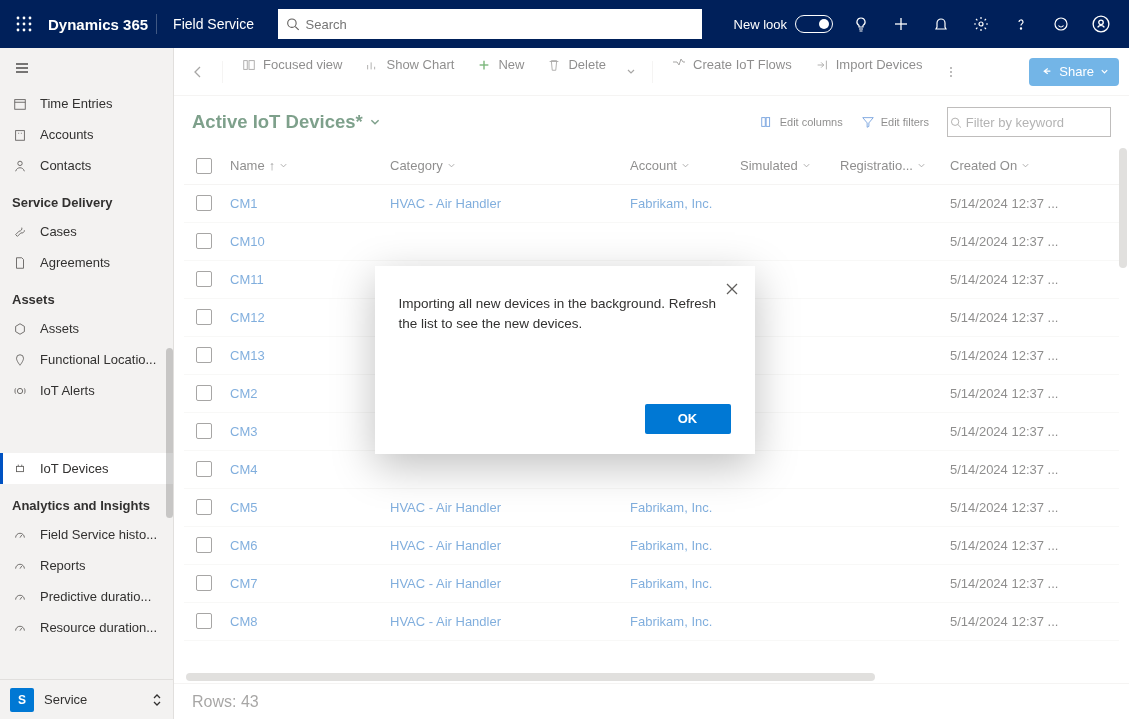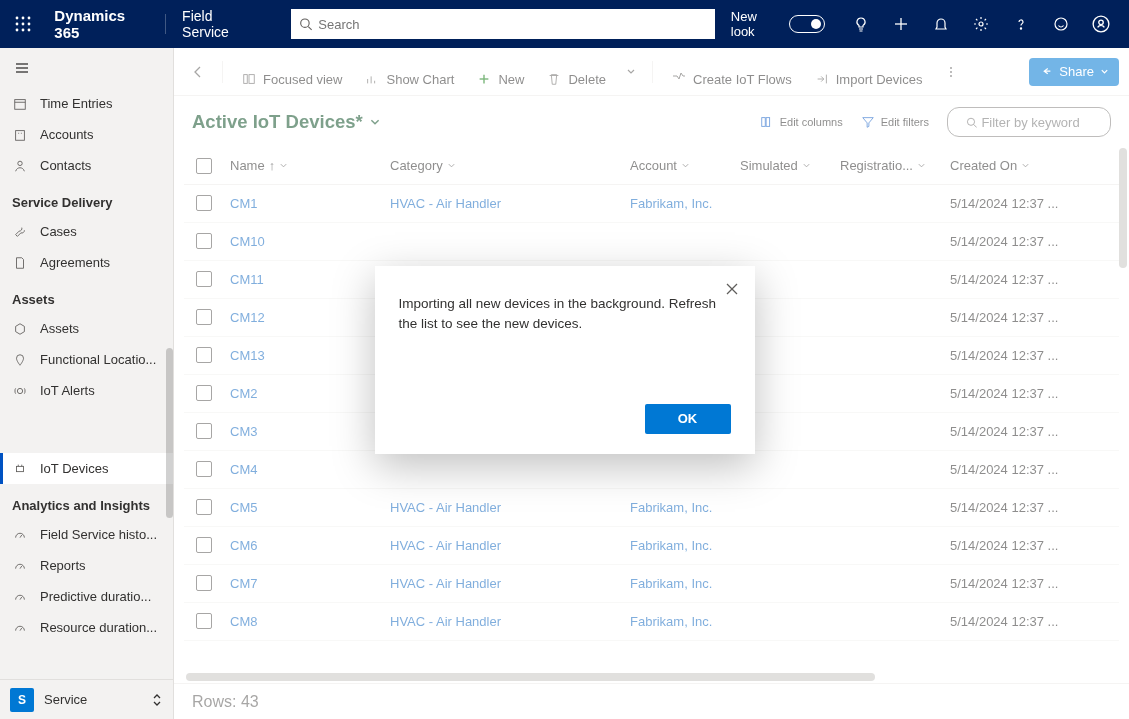--- a/index.html
+++ b/index.html
@@ -1,19 +1,19 @@
 <!DOCTYPE html>
 <html><head>
 <meta charset="utf-8">
 <style>
 * { margin: 0; padding: 0; box-sizing: border-box; font-family: "Segoe UI", Arial, sans-serif; }
 body { width: 1129px; height: 719px; overflow: hidden; background: #f8f8f8; position: relative; font-size: 13px; color: #323130; }
 
 
-.topbar { height: 48px; background: #00205a; color: #fff; display: flex; align-items: center; padding: 8px 8px; gap: 8px; }
+.topbar { height: 48px; background: #00205a; color: #fff; display: flex; align-items: center; padding: 8px 8px; }
 .topbar .waffle { width: 32px; height: 32px; display: flex; align-items: center; justify-content: center; cursor: pointer; }
 .topbar .brand { font-size: 15px; font-weight: 600; padding: 0 8px; }
 .topbar .app { font-size: 14px; padding: 0 16px; border-left: 1px solid rgba(255,255,255,0.25); height: 20px; display: flex; align-items: center; }
 .topbar .searchbox { flex: 0 0 424px; height: 30px; background: #fff; display: flex; align-items: center; padding: 0 8px; margin-left: 8px; }
 .topbar .searchbox svg { color: #605e5c; }
 .topbar .searchbox input { border: none; outline: none; font-size: 13px; padding-left: 6px; width: 100%; color: #323130; }
 .topbar .spacer { flex: 1; }
 .topbar .newlook { display: flex; align-items: center; gap: 8px; margin-right: 8px; }
 .topbar .toggle { width: 38px; height: 18px; border: 1px solid #fff; border-radius: 9px; position: relative; }
 .topbar .toggle::after { content: ""; width: 10px; height: 10px; background: #fff; border-radius: 50%; position: absolute; right: 3px; top: 3px; }
@@ -34,34 +34,34 @@
 .leftnav .switcher { margin-top: auto; height: 40px; border-top: 1px solid #e1dfdd; display: flex; align-items: center; padding: 0 10px; gap: 10px; }
 .leftnav .switcher .avatar { width: 24px; height: 24px; background: #0078d4; color: #fff; display: flex; align-items: center; justify-content: center; font-weight: 600; font-size: 12px; border-radius: 2px; }
 .leftnav .switcher .updown { margin-left: auto; }
 .leftnav .ic { width: 16px; height: 16px; color: #605e5c; flex-shrink: 0; display:flex; align-items:center; justify-content:center; }
 
 
 .main { flex: 1; background: #fff; display: flex; flex-direction: column; position: relative; }
 .cmdbar { height: 48px; border-bottom: 1px solid #edebe9; display: flex; align-items: center; padding: 0 10px; gap: 6px; }
 .cmdbar .back { width: 28px; height: 28px; display: flex; align-items: center; justify-content: center; cursor: pointer; color: #605e5c; }
 .cmdbar .sep { width: 1px; height: 22px; background: #edebe9; margin: 0 4px; }
-.cmdbar .btn { height: 30px; display: flex; align-items: flex-end; gap: 6px; padding: 0 8px; cursor: pointer; font-size: 13px; color: #323130; border-radius: 2px; }
+.cmdbar .btn { height: 30px; display: flex; align-items: flex-start; gap: 6px; padding: 0 8px; cursor: pointer; font-size: 13px; color: #323130; border-radius: 2px; }
 .cmdbar .btn .ico { width: 16px; height: 16px; color: #605e5c; display:flex; align-items:center; justify-content:center; }
 .cmdbar .btn.new .ico { color: #107c10; }
 .cmdbar .chev { width: 22px; display: flex; align-items: center; justify-content: center; cursor: pointer; color: #605e5c; }
 .cmdbar .overflow { width: 30px; height: 30px; display: flex; align-items: center; justify-content: center; cursor: pointer; color: #605e5c; }
 .cmdbar .right { margin-left: auto; display: flex; align-items: flex-start; gap: 8px; }
 .cmdbar .share { height: 28px; background: #0078d4; color: #fff; display: flex; align-items: center; gap: 6px; padding: 0 10px; border-radius: 4px; cursor: pointer; font-size: 13px; }
 
 .viewhead { height: 52px; display: flex; align-items: center; padding: 0 18px; gap: 14px; }
 .viewhead .title { font-size: 18.5px; font-weight: 600; color: #14532d; display: flex; align-items: center; gap: 6px; }
 .viewhead .right { margin-left: auto; display: flex; align-items: center; gap: 18px; }
 .viewhead .link { font-size: 11px; color: #323130; display: flex; align-items: center; gap: 6px; cursor: pointer; }
 .viewhead .link .ico { color: #0052c2; }
-.viewhead .filterbox { width: 164px; height: 30px; border: 1px solid #8a8886; border-radius: 12px; display: flex; align-items: center; padding: 0 18px; }
+.viewhead .filterbox { width: 164px; height: 30px; border: 1px solid #8a8886; border-radius: 0; display: flex; align-items: center; padding: 0 2px; }
 .viewhead .filterbox input { border: none; outline: none; width: 100%; font-size: 13px; }
 
 
 .grid { flex: 1; overflow: auto; padding: 0 10px; position: relative;}
 table { width: 100%; border-collapse: collapse; table-layout: fixed; }
 th { text-align: left; font-weight: 400; font-size: 13px; color: #323130; height: 36px; border-bottom: 1px solid #edebe9; padding: 0 6px; white-space: nowrap; overflow:hidden; text-overflow: ellipsis; }
 th .hd { display: flex; align-items: center; gap: 4px; }
 th .chev { color: #605e5c; }
 td { height: 38px; border-bottom: 1px solid #f3f2f1; padding: 0 6px; font-size: 13px; white-space: nowrap; overflow:hidden; text-overflow: ellipsis; }
 td.link { color: #196cc2; }

